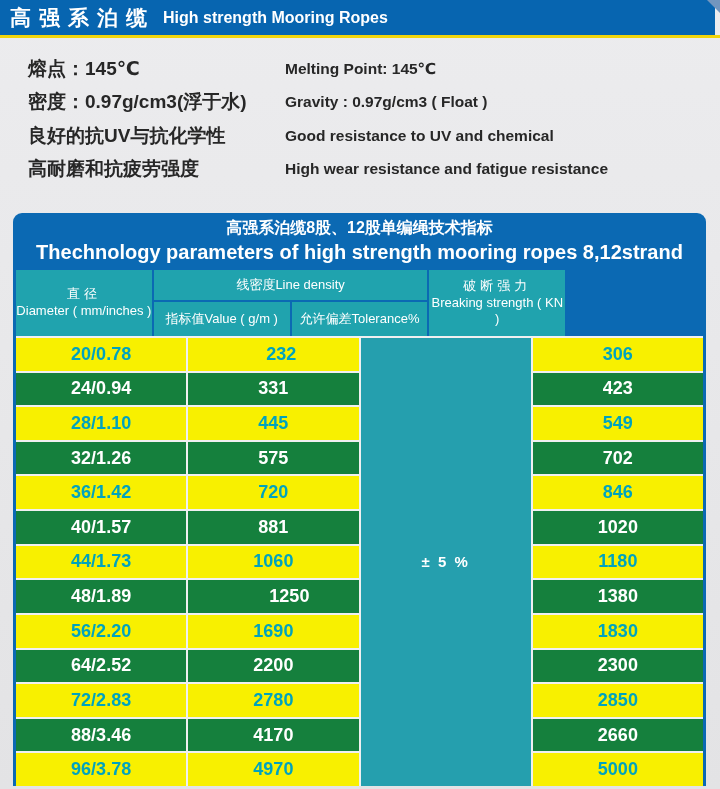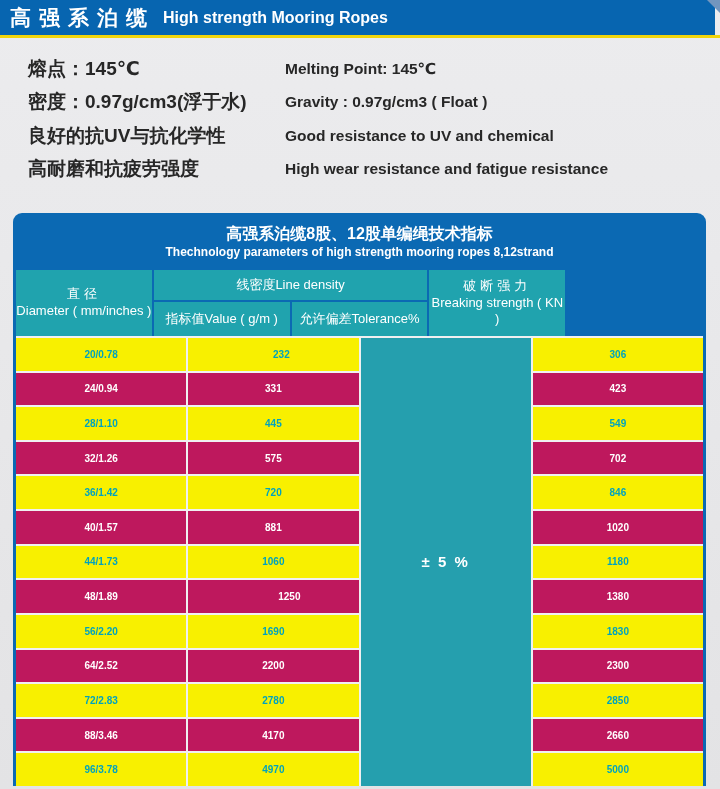--- a/index.html
+++ b/index.html
@@ -43,21 +43,21 @@
   .panel{
     position:absolute;top:213px;left:13px;width:693px;
     background:#0b69b3;border-radius:9px 9px 0 0;
     padding:0 3px;box-sizing:border-box;
   }
   .panel-title{
     height:57px;display:flex;flex-direction:column;justify-content:center;
     text-align:center;color:#fff;
   }
   .panel-title .t-cn{font-size:16px;font-weight:bold;line-height:1.35;}
-  .panel-title .t-en{font-size:12px;font-weight:bold;line-height:1.35;}
+  .panel-title .t-en{font-size:20px;font-weight:bold;line-height:1.35;}
   
   .thead{
     display:grid;grid-template-columns:1fr 1fr 1fr 1fr 1fr;
     grid-template-rows:30px 34px;gap:2px;
     background:#0b69b3;
   }
   .th{
     background:#20a3ae;color:#fff;display:flex;flex-direction:column;
     align-items:center;justify-content:center;text-align:center;
     font-size:13px;line-height:1.3;
@@ -69,24 +69,24 @@
   .th-tol     {grid-column:3;grid-row:2;}
   .th-strength{grid-column:4;grid-row:1 / span 2;}
   
   .tbody{
     display:grid;grid-template-columns:1fr 1fr 1fr 1fr;gap:2px;
     background:#f0f0f1;border-top:2px solid #f0f0f1;
     height:448px;
   }
   .td{
     display:flex;align-items:center;justify-content:center;
-    font-size:10px;font-weight:bold;white-space:nowrap;
+    font-size:18px;font-weight:bold;white-space:nowrap;
   }
   .row-yellow{background:#f8f000;color:#00a3be;}
-  .row-teal  {background:#be185d;color:#ffffff;}
+  .row-teal  {background:#15803d;color:#ffffff;}
   .td-tolerance{
     background:#259fae;color:#ffffff;font-size:15px;font-weight:bold;
     display:flex;align-items:center;justify-content:center;letter-spacing:2px;
   }
 </style>
 </head>
 <body>
 
 <div class="banner">
   <span class="cn">高强系泊缆</span>

